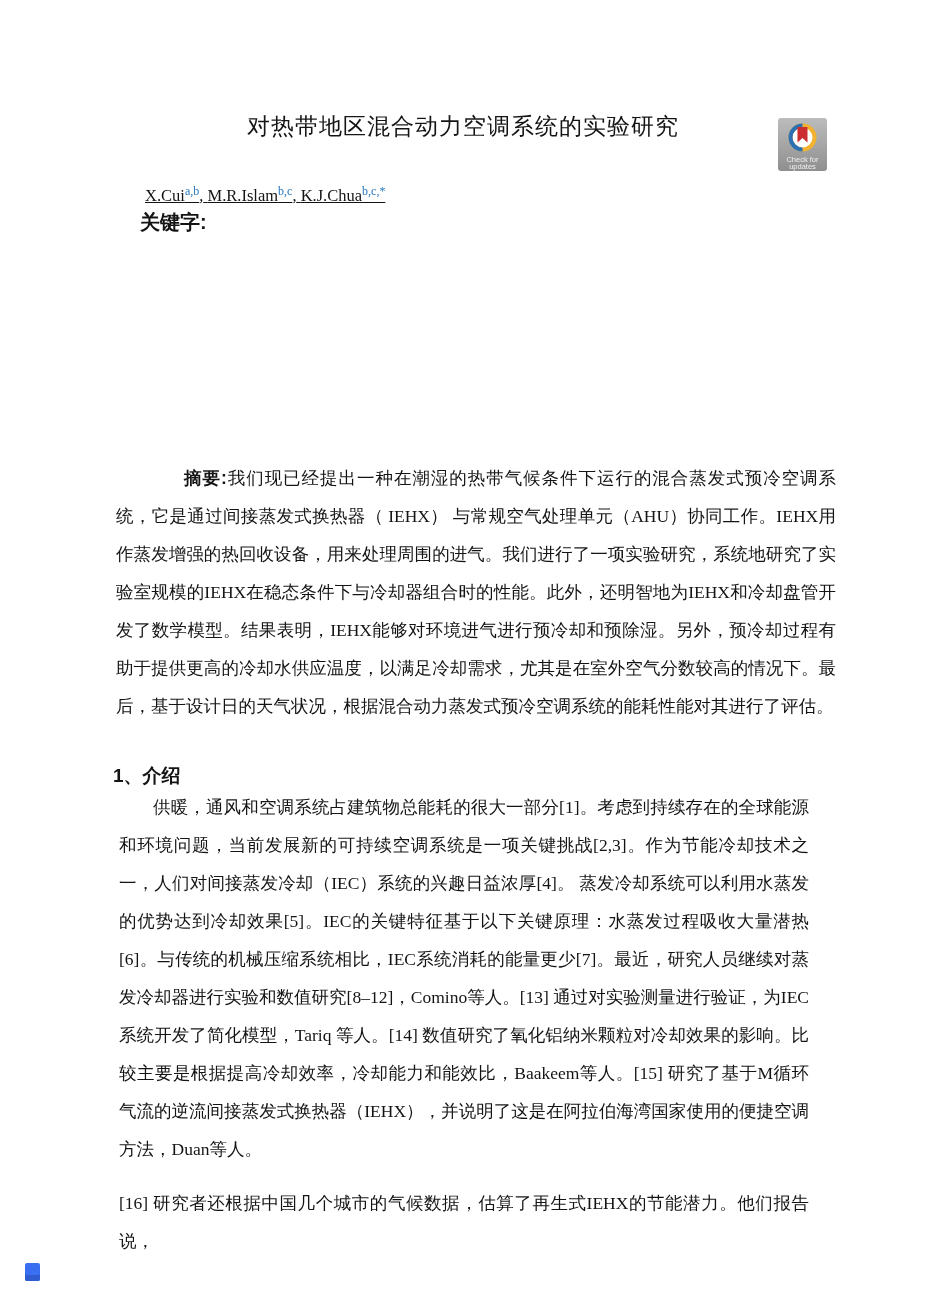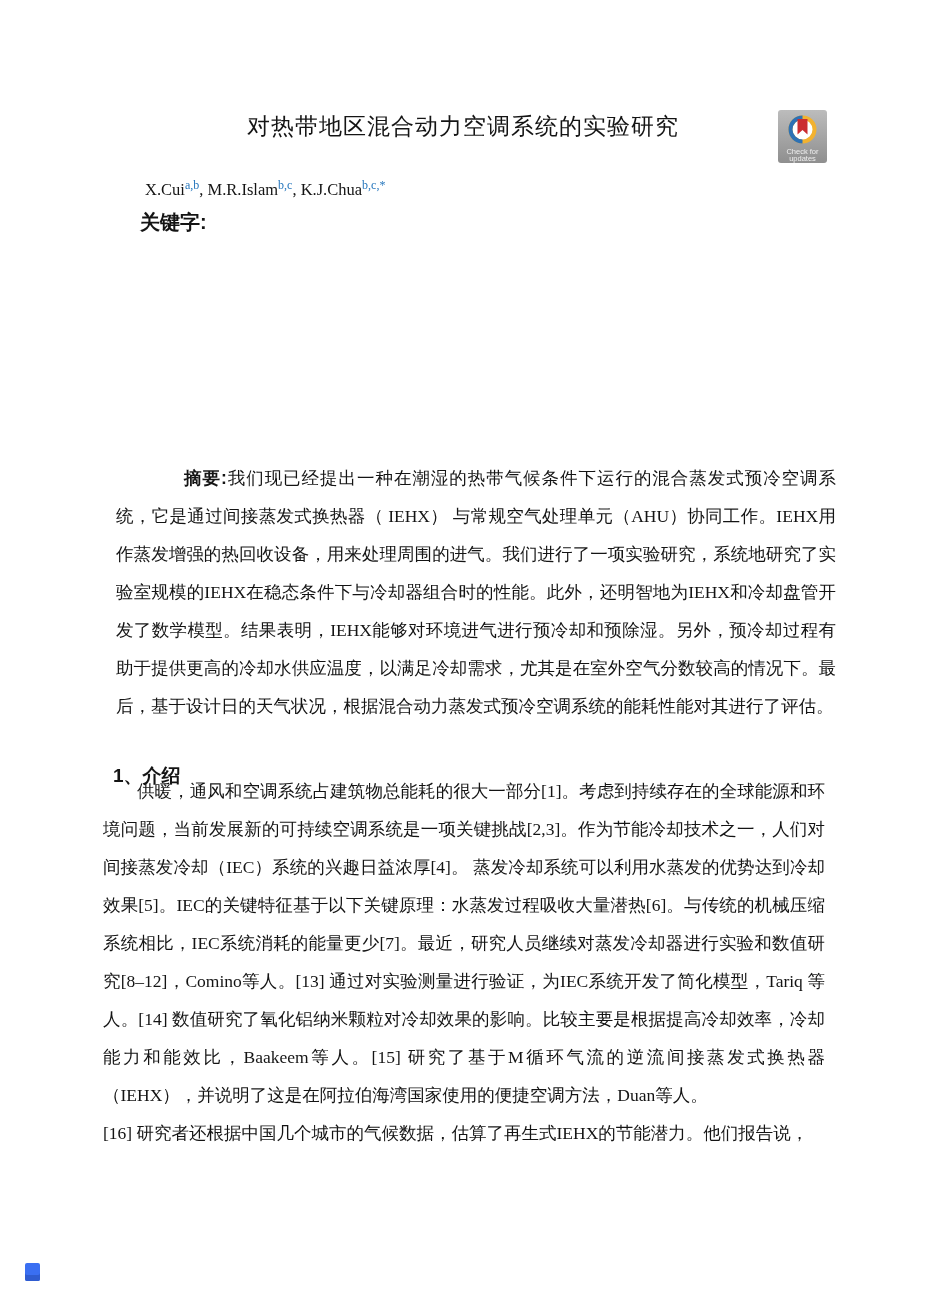--- a/index.html
+++ b/index.html
@@ -11,26 +11,26 @@
     color:#141414;
     overflow:hidden;
   }
   .title{
     position:absolute;top:110px;left:0;width:926px;
     text-align:center;
     font-size:23px;line-height:34px;font-weight:500;
     letter-spacing:1px;margin:0;
   }
   .badge{
-    position:absolute;top:110px;left:778px;width:49px;height:43px;
+    position:absolute;top:118px;left:778px;width:49px;height:43px;
     cursor:pointer;
   }
   .authors{
-    position:absolute;top:178px;left:145px;
-    font-size:16.5px;line-height:24px;
+    position:absolute;top:184px;left:145px;
+    font-size:16.5px;line-height:24px;text-decoration:underline;
   }
   .sup{
     color:#2777bd;
     font-size:12px;
     vertical-align:super;
     line-height:0;
   }
   .kw-label{
     position:absolute;top:209px;left:140px;
     font-size:20px;font-weight:bold;line-height:26px;
@@ -55,21 +55,21 @@
   .sec-heading{
     position:absolute;top:751px;left:103px;
     font-size:19px;font-weight:bold;line-height:30px;margin:10px;
     font-family:"Liberation Sans","DejaVu Sans",sans-serif;
   }
   .intro{
     position:absolute;top:772px;left:103px;width:722px;
   }
   .intro p{
     font-size:17.5px;line-height:38px;
-    text-align:justify;margin:0;
+    text-align:justify;margin:16px;
   }
   .intro p.first{text-indent:34px;}
   .intro p.second{text-indent:0;}
   .corner-mark{
     position:absolute;left:25px;top:1263px;width:15px;height:18px;
     border-radius:2px;
     background:#3a6ff2;
     box-shadow:inset 0 -6px 0 #2f5cd0;
   }
 </style>

